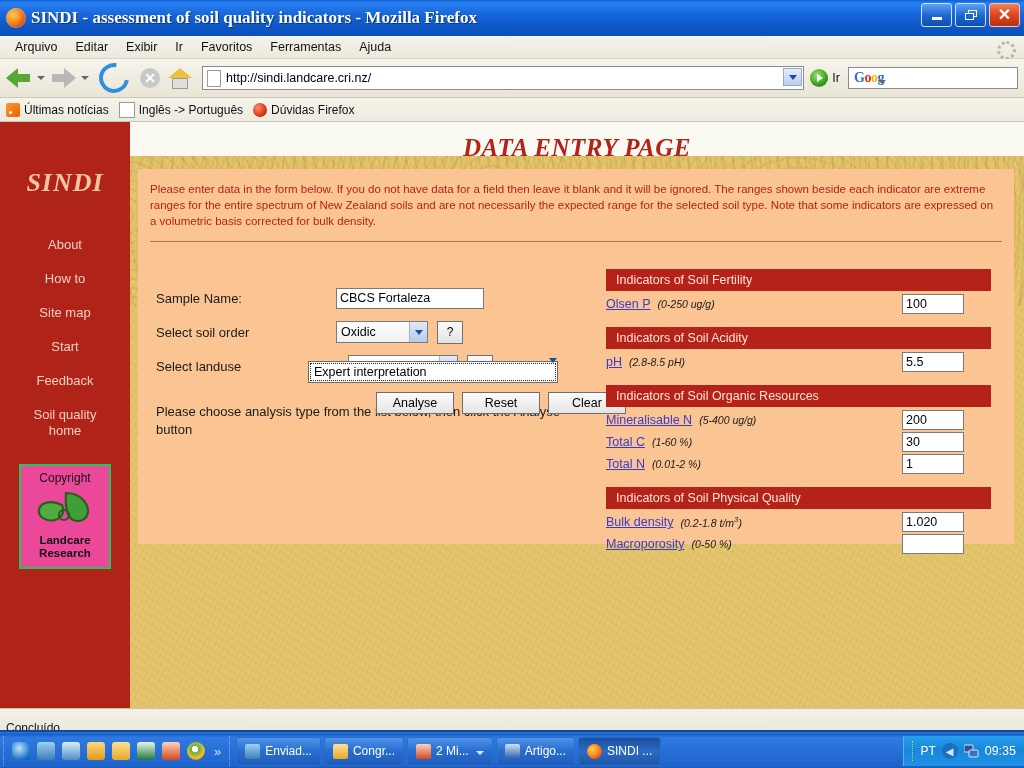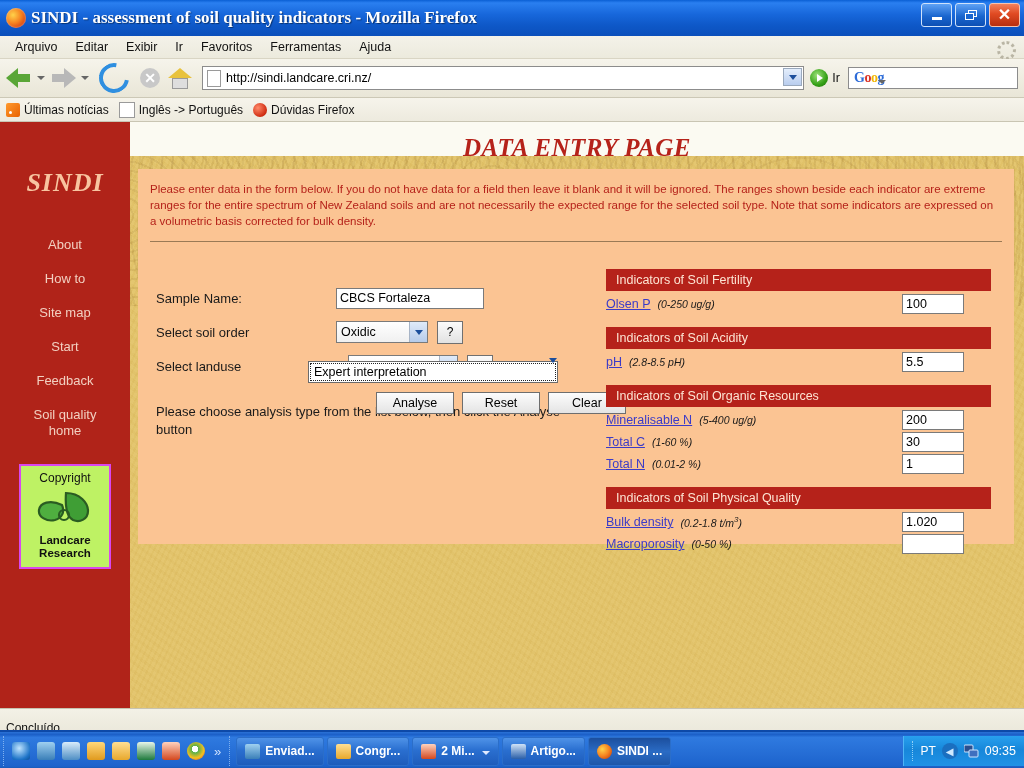--- a/index.html
+++ b/index.html
@@ -182,22 +182,22 @@
     margin-top: 46px; text-align: center;
     font-family: "Liberation Serif", serif; font-style: italic; font-weight: bold;
     font-size: 26px; color: #f8c4a0; letter-spacing: 1px;
   }
   .sb-nav { margin-top: 30px; }
   .sb-item {
     text-align: center; color: #f2cfc0; font-size: 13px;
     padding: 9px 16px; line-height: 16px; cursor: pointer;
   }
   .sb-copy {
-    width: 84px; margin: 16px auto 0; background: #bef264;
-    border: 2px solid #d946ef; padding: 5px 2px 7px; text-align: center;
+    width: 84px; margin: 16px auto 0; background: #ec4899;
+    border: 2px solid #22c55e; padding: 5px 2px 7px; text-align: center;
   }
   .sb-copy .ctitle { font-size: 12px; color: #111; margin-bottom: 4px; }
   .leaf-logo { width: 58px; height: 40px; margin: 0 auto 5px; position: relative; }
   .sb-copy .lname { font-size: 11.5px; font-weight: bold; color: #111; line-height: 13px; }
 
   
   .content {
     position: absolute; left: 130px; top: 0; width: 894px; height: 586px;
     z-index: 2;
   }
@@ -308,21 +308,21 @@
   .startbtn .flag i:nth-child(1){background:#f14f3b;} .startbtn .flag i:nth-child(2){background:#5fc65f;}
   .startbtn .flag i:nth-child(3){background:#4a9ef0;} .startbtn .flag i:nth-child(4){background:#f6c043;}
   .startbtn .slabel {
     color:#fff; font-size:18px; font-weight:bold; font-style:italic;
     font-family: "Liberation Serif", serif; text-shadow: 1px 1px 2px rgba(0,0,0,.5);
   }
   .qlaunch { display: flex; align-items: center; gap: 7px; padding: 0 8px; height: 30px;
              border-left: 1px dotted #7fb0ee; border-right: 1px dotted #7fb0ee; margin-left: 3px; }
   .qi { width: 18px; height: 18px; border-radius: 3px; }
   .qchev { color:#cfe2ff; font-size: 13px; margin-left: 2px; }
-  .tasks { display: flex; align-items: center; gap: 3px; margin-left: 6px; flex: 1; font-weight: bold; }
+  .tasks { display: flex; align-items: center; gap: 3px; margin-left: 6px; flex: 1; }
   .tbtn {
     height: 27px; min-width: 0; display: flex; align-items: center; gap: 5px;
     padding: 0 8px; border-radius: 3px;
     background: linear-gradient(to bottom,#4f93e8,#2a6fd0 45%,#1e5cbb);
     border: 1px solid #2b6ec9;
     color: #fff; font-size: 12px; white-space: nowrap;
   }
   .tbtn.active { background: linear-gradient(to bottom,#1c4f9e,#2a6bc4 50%,#1d56a9); }
   .tbtn .ti { width: 15px; height: 15px; border-radius: 2px; flex: none; }
   .tray {

